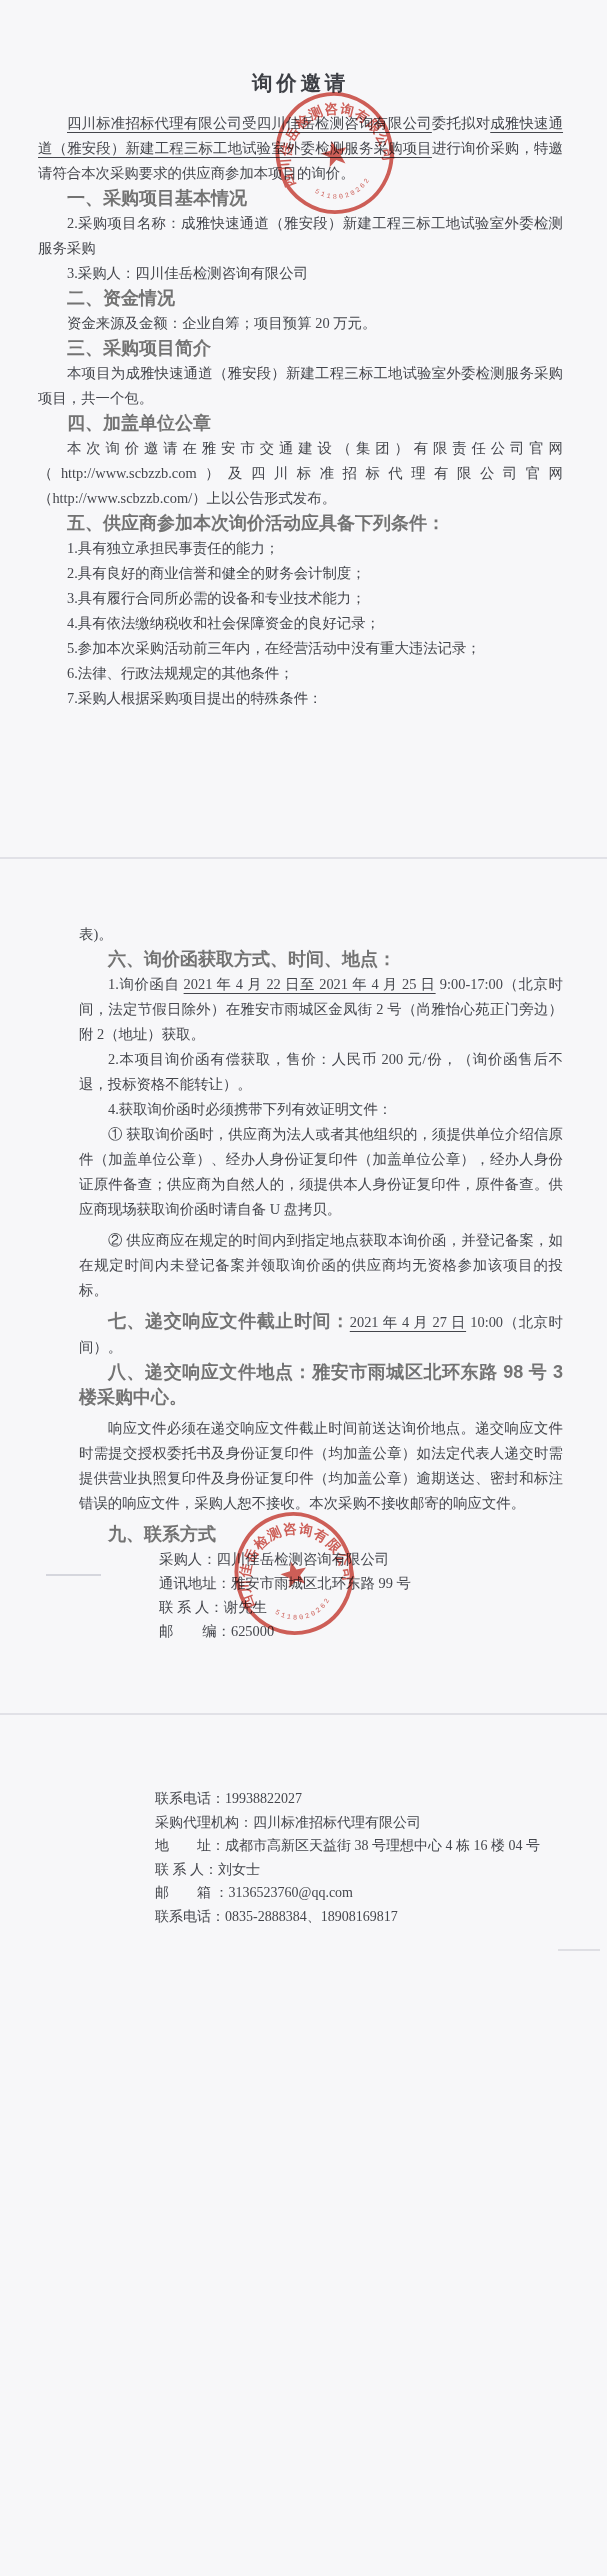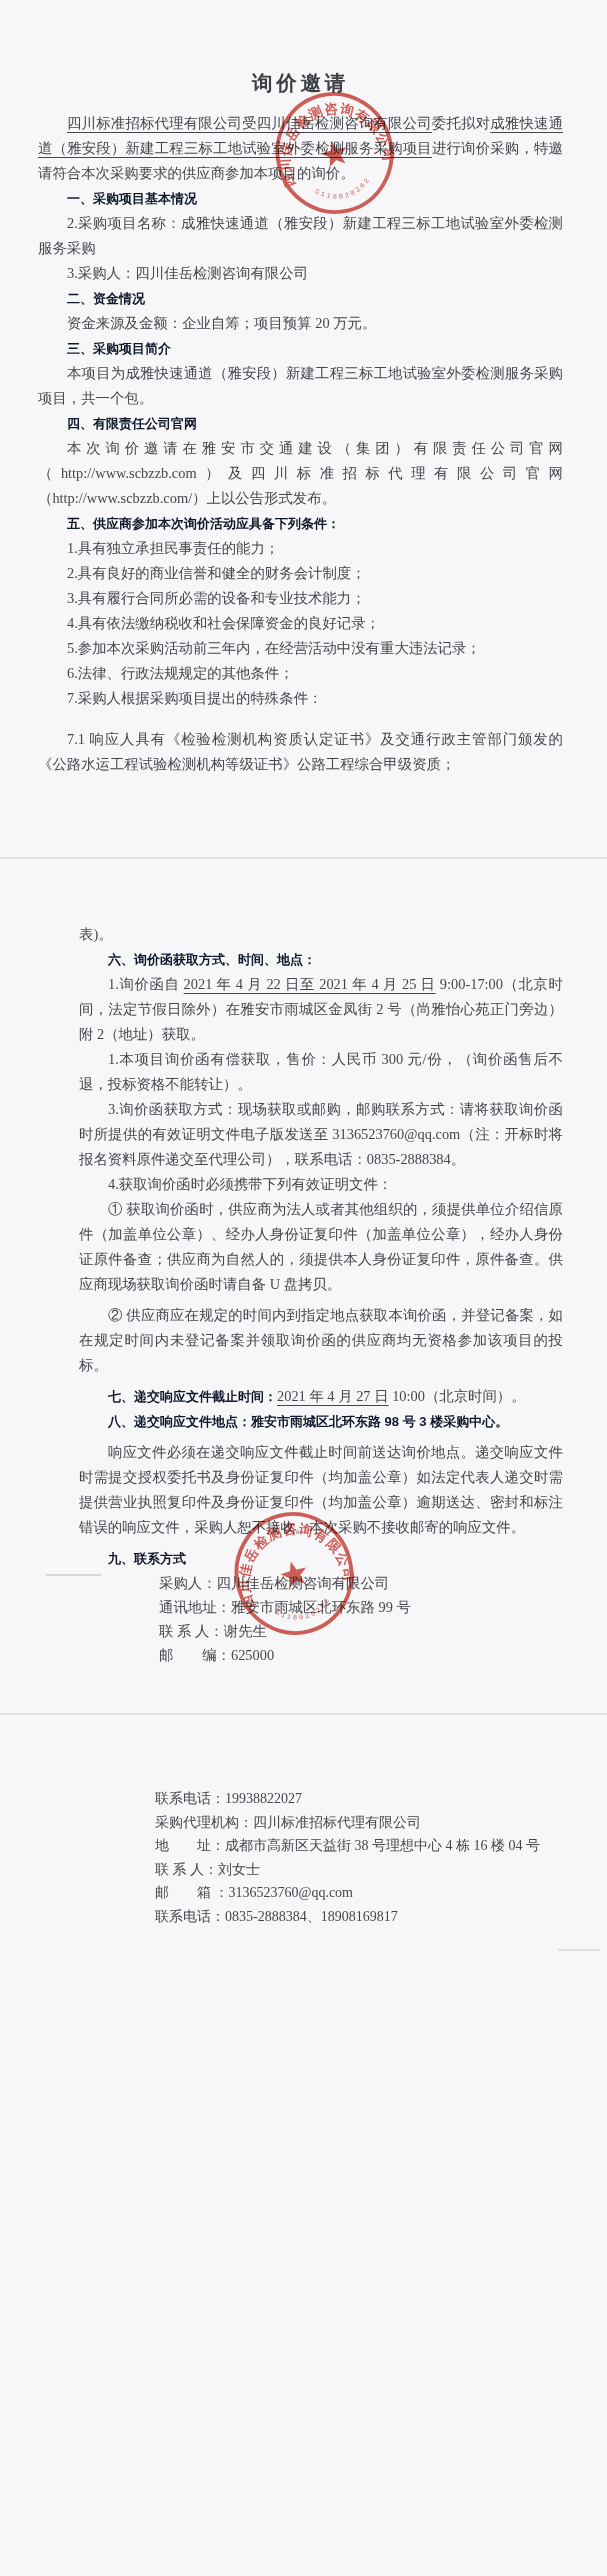--- a/index.html
+++ b/index.html
@@ -20,23 +20,23 @@
   .artifact{ position:absolute; height:1.5px; background:rgba(150,152,168,.35); }
   .a1{ left:46px; top:1574px; width:55px; }
   .a2{ left:558px; top:1949px; width:42px; background:rgba(150,152,168,.25); }
 
   h1.doc-title{
     text-align:center; font-size:20.5px; line-height:26px; letter-spacing:3.8px;
     font-weight:700; color:#3e4046; margin-bottom:15px;
     font-family:"Liberation Sans","DejaVu Sans",sans-serif;
   }
   .h{
-    font-weight:700; color:#0f172a;
+    font-weight:700; color:#737373;
     font-family:"Liberation Sans","DejaVu Sans",sans-serif;
-    font-size:13px;
+    font-size:18px;
   }
   .body{ text-align:justify; }
   .ind{ text-indent:29px; }
   .u{ text-decoration:underline; text-underline-offset:3.8px; text-decoration-thickness:0.8px; }
   .gap{ margin-top:16px; }
   .mt8{ margin-top:6px; }
   .contact{ margin-left:80px; line-height:24px; }
   .contact .lbl{ }
   .agency-block{ margin-left:76px; line-height:23.5px; font-size:14px; }
 
@@ -74,41 +74,39 @@
     <p class="h ind">一、采购项目基本情况</p>
     <p class="body ind">2.采购项目名称：成雅快速通道（雅安段）新建工程三标工地试验室外委检测服务采购</p>
     <p class="body ind">3.采购人：四川佳岳检测咨询有限公司</p>
 
     <p class="h ind">二、资金情况</p>
     <p class="body ind">资金来源及金额：企业自筹；项目预算 20 万元。</p>
 
     <p class="h ind">三、采购项目简介</p>
     <p class="body ind">本项目为成雅快速通道（雅安段）新建工程三标工地试验室外委检测服务采购项目，共一个包。</p>
 
-    <p class="h ind">四、有限责任公司官网</p>
+    <p class="h ind">四、加盖单位公章</p>
     <p class="body ind">本次询价邀请在雅安市交通建设（集团）有限责任公司官网（http://www.scbzzb.com）及四川标准招标代理有限公司官网（http://www.scbzzb.com/）上以公告形式发布。</p>
 
     <p class="h ind">五、供应商参加本次询价活动应具备下列条件：</p>
     <p class="body ind">1.具有独立承担民事责任的能力；</p>
     <p class="body ind">2.具有良好的商业信誉和健全的财务会计制度；</p>
     <p class="body ind">3.具有履行合同所必需的设备和专业技术能力；</p>
     <p class="body ind">4.具有依法缴纳税收和社会保障资金的良好记录；</p>
     <p class="body ind">5.参加本次采购活动前三年内，在经营活动中没有重大违法记录；</p>
     <p class="body ind">6.法律、行政法规规定的其他条件；</p>
     <p class="body ind">7.采购人根据采购项目提出的特殊条件：</p>
-    <p class="body ind gap">7.1 响应人具有《检验检测机构资质认定证书》及交通行政主管部门颁发的《公路水运工程试验检测机构等级证书》公路工程综合甲级资质；</p>
   </div>
 
   <div class="page p2">
     <p class="body">表)。</p>
 
     <p class="h ind">六、询价函获取方式、时间、地点：</p>
     <p class="body ind"><span>1.询价函自 </span><span class="u">2021 年 4 月 22 日至 2021 年 4 月 25 日</span><span> 9:00-17:00（北京时间，法定节假日除外）在雅安市雨城区金凤街 2 号（尚雅怡心苑正门旁边）附 2（地址）获取。</span></p>
-    <p class="body ind">1.本项目询价函有偿获取，售价：人民币 300 元/份，（询价函售后不退，投标资格不能转让）。</p>
-    <p class="body ind">3.询价函获取方式：现场获取或邮购，邮购联系方式：请将获取询价函时所提供的有效证明文件电子版发送至 3136523760@qq.com（注：开标时将报名资料原件递交至代理公司），联系电话：0835-2888384。</p>
+    <p class="body ind">2.本项目询价函有偿获取，售价：人民币 200 元/份，（询价函售后不退，投标资格不能转让）。</p>
     <p class="body ind">4.获取询价函时必须携带下列有效证明文件：</p>
     <p class="body ind">① 获取询价函时，供应商为法人或者其他组织的，须提供单位介绍信原件（加盖单位公章）、经办人身份证复印件（加盖单位公章），经办人身份证原件备查；供应商为自然人的，须提供本人身份证复印件，原件备查。供应商现场获取询价函时请自备 U 盘拷贝。</p>
     <p class="body ind mt8">② 供应商应在规定的时间内到指定地点获取本询价函，并登记备案，如在规定时间内未登记备案并领取询价函的供应商均无资格参加该项目的投标。</p>
 
     <p class="body ind mt8"><span class="h">七、递交响应文件截止时间：</span><span class="u">2021 年 4 月 27 日</span><span> 10:00（北京时间）。</span></p>
     <p class="h body ind">八、递交响应文件地点：雅安市雨城区北环东路 98 号 3 楼采购中心。</p>
 
     <p class="body ind mt8">响应文件必须在递交响应文件截止时间前送达询价地点。递交响应文件时需提交授权委托书及身份证复印件（均加盖公章）如法定代表人递交时需提供营业执照复印件及身份证复印件（均加盖公章）逾期送达、密封和标注错误的响应文件，采购人恕不接收。本次采购不接收邮寄的响应文件。</p>
 
     <p class="h ind mt8">九、联系方式</p>

